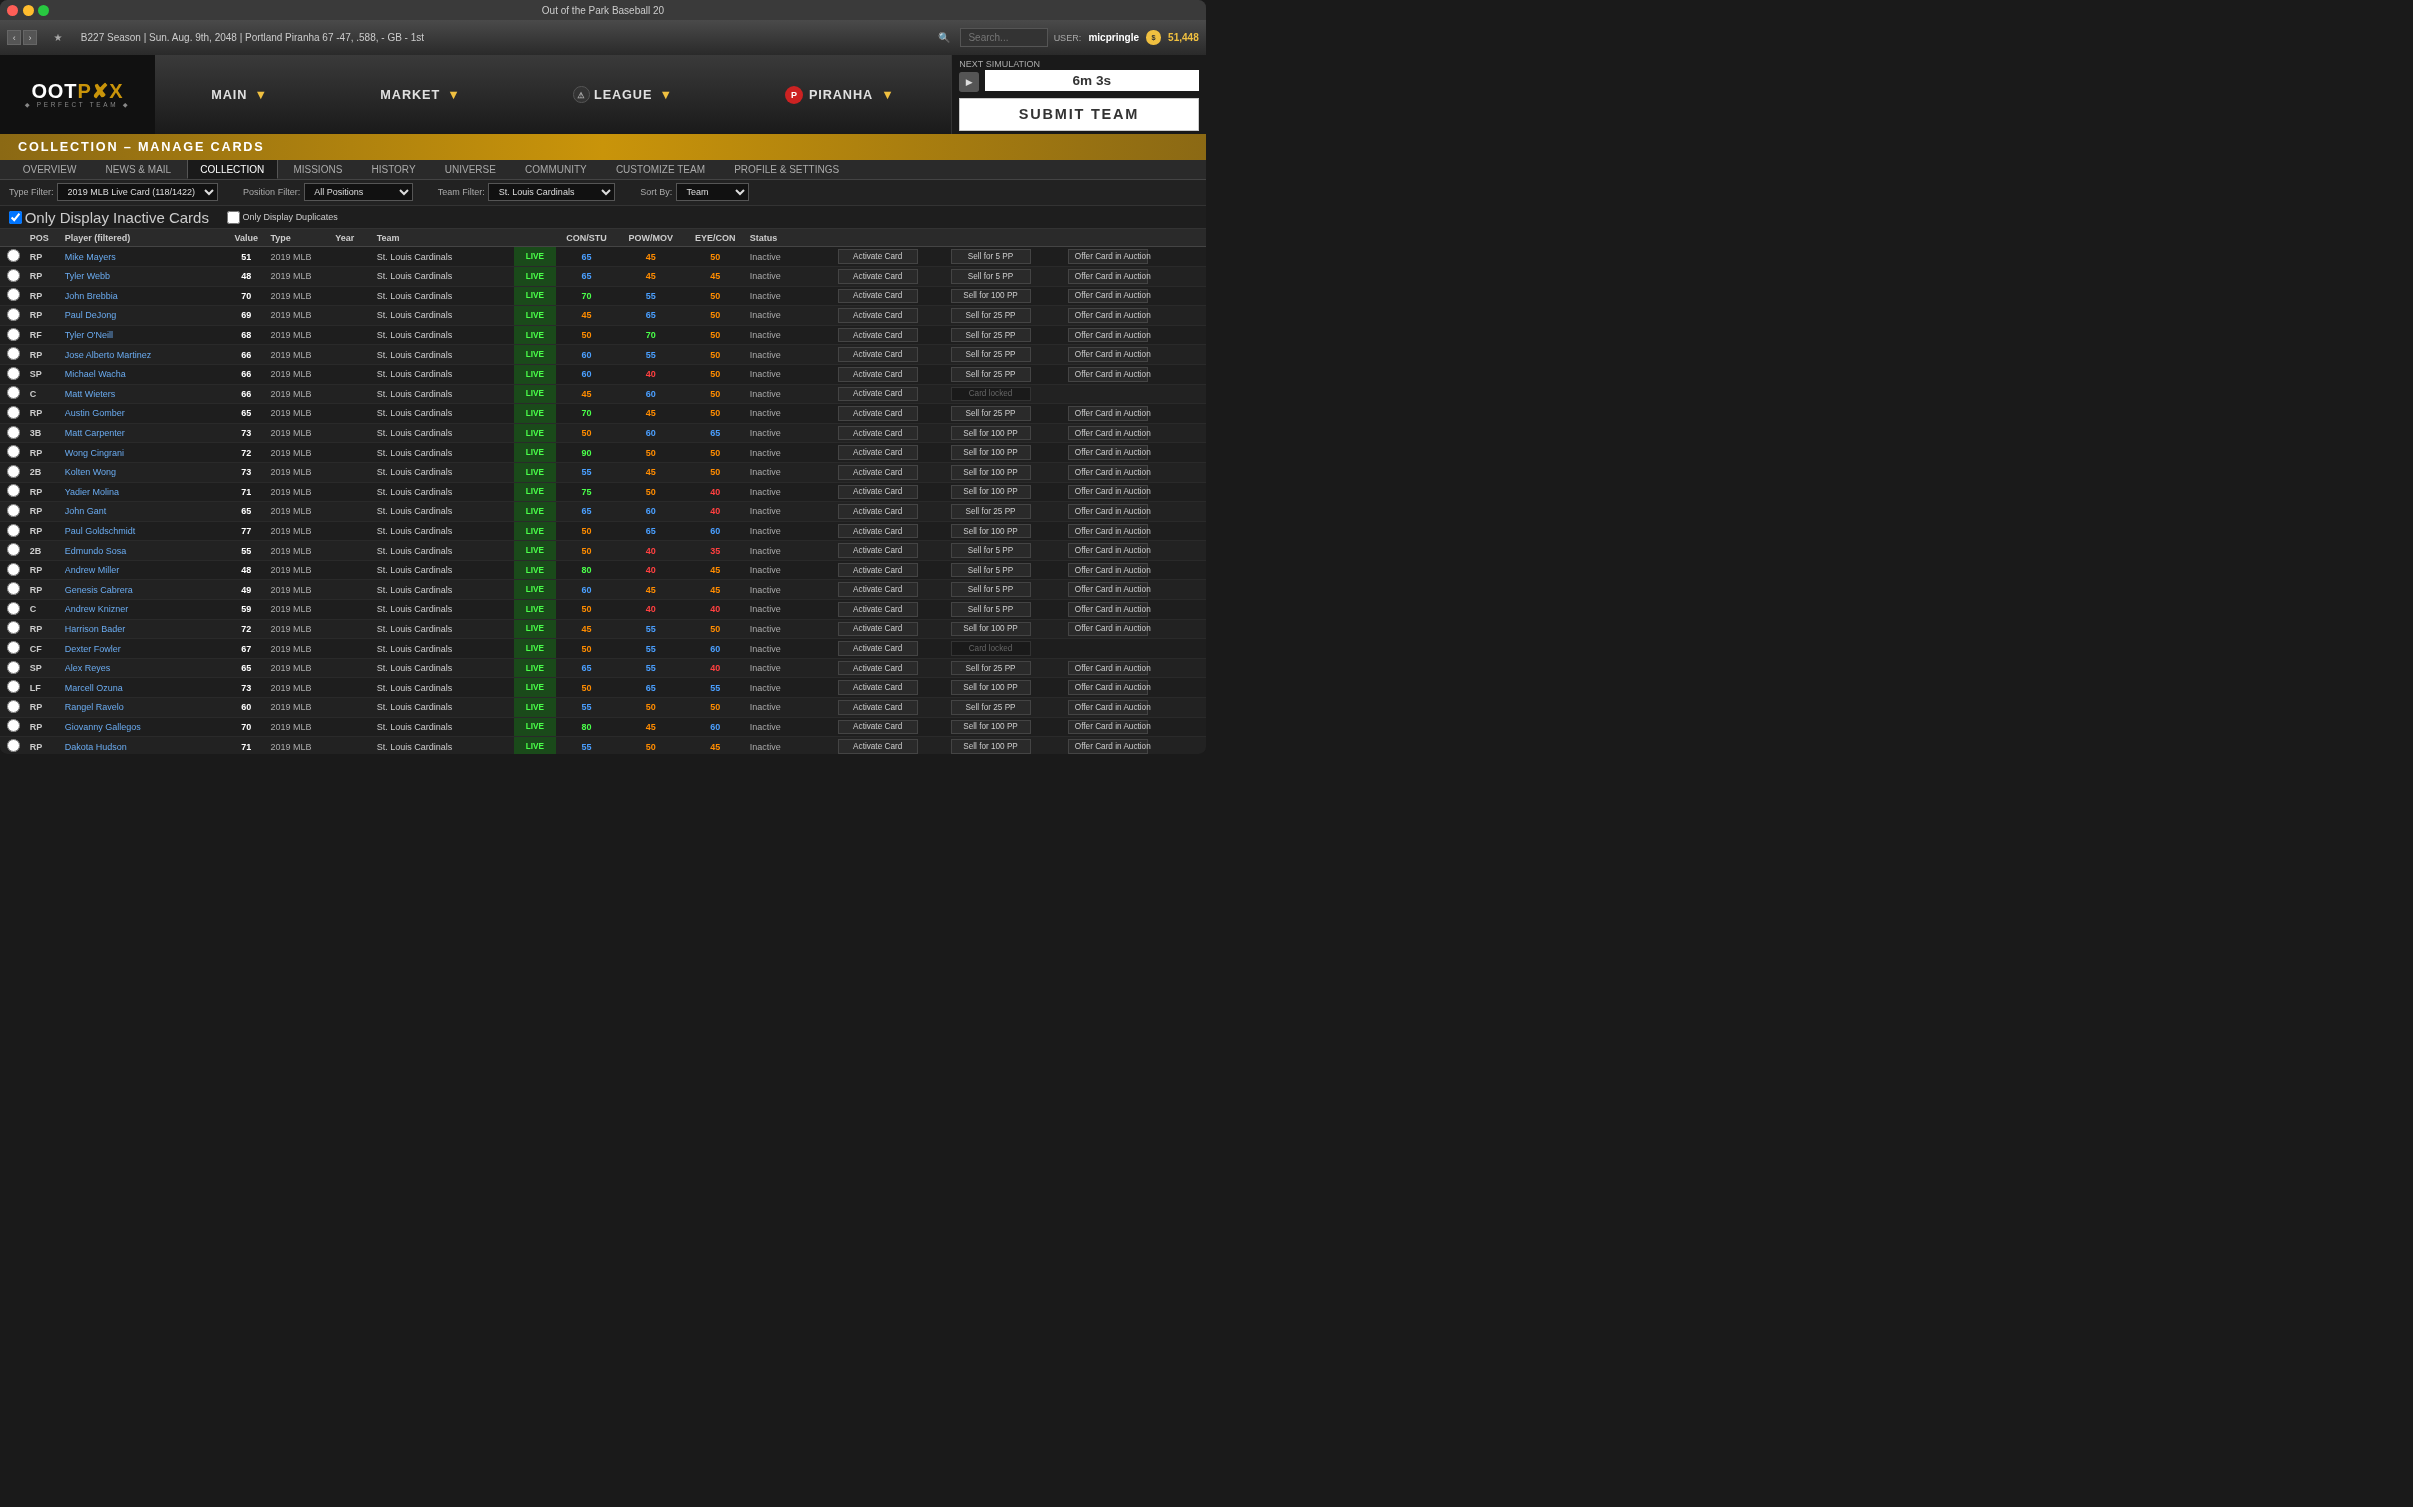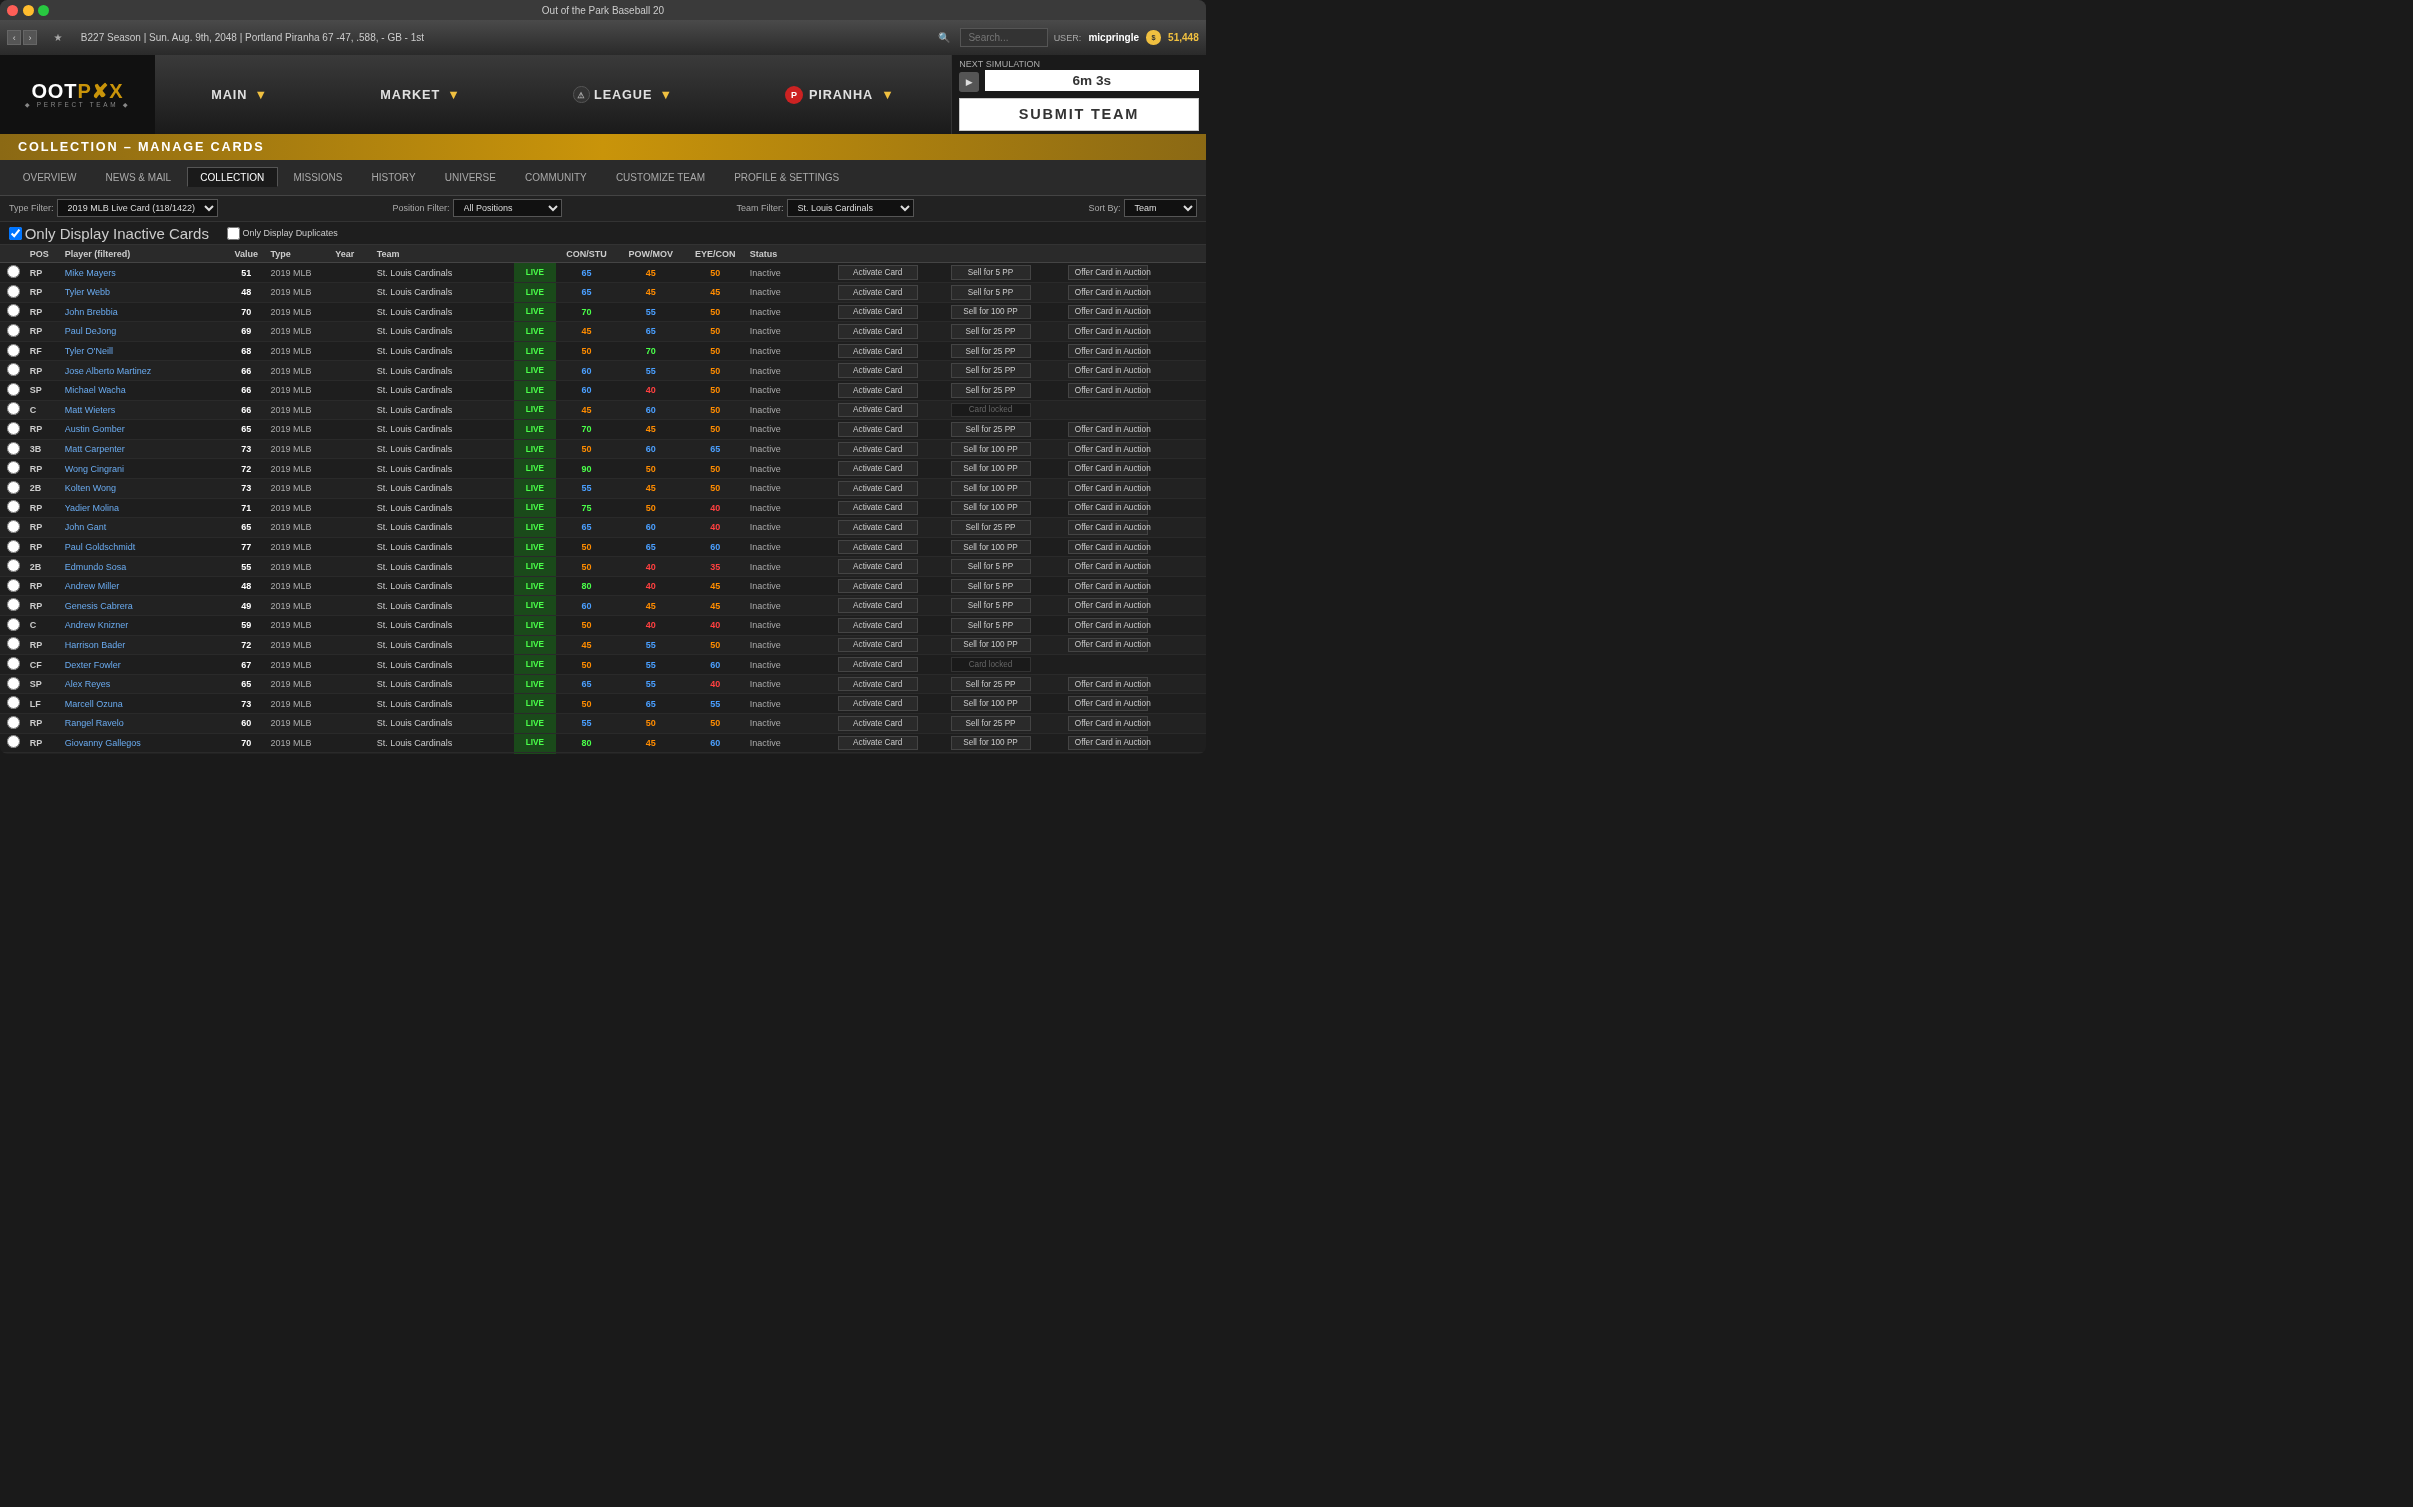--- a/index.html
+++ b/index.html
@@ -162,21 +162,21 @@
       font-size: 12.7px;
       font-weight: bold;
       color: #fff;
       letter-spacing: 1.8px;
       text-transform: uppercase;
     }
 
     
     .tab-bar {
       background: #2a2a2a;
-      height: 36px;
+      height: 20px;
       display: flex;
       align-items: center;
       padding: 0 9px;
       gap: 1.8px;
       border-bottom: 0.9px solid #444;
     }
     .tab-item {
       padding: 3.6px 12.7px;
       font-size: 10px;
       color: #aaa;
@@ -225,21 +225,20 @@
     }
 
     
     .filters-bar {
       background: #222;
       padding: 3.6px 9px;
       display: flex;
       align-items: center;
       gap: 25px;
       border-bottom: 0.9px solid #333;
-      justify-content: space-between;
     }
     .filter-group {
       display: flex;
       align-items: center;
       gap: 3.6px;
     }
     .filter-label {
       font-size: 9px;
       color: #aaa;
       white-space: nowrap;

